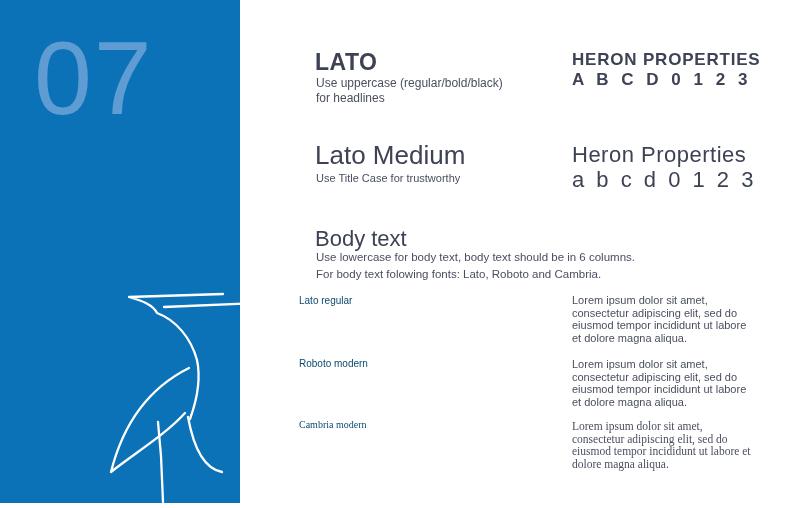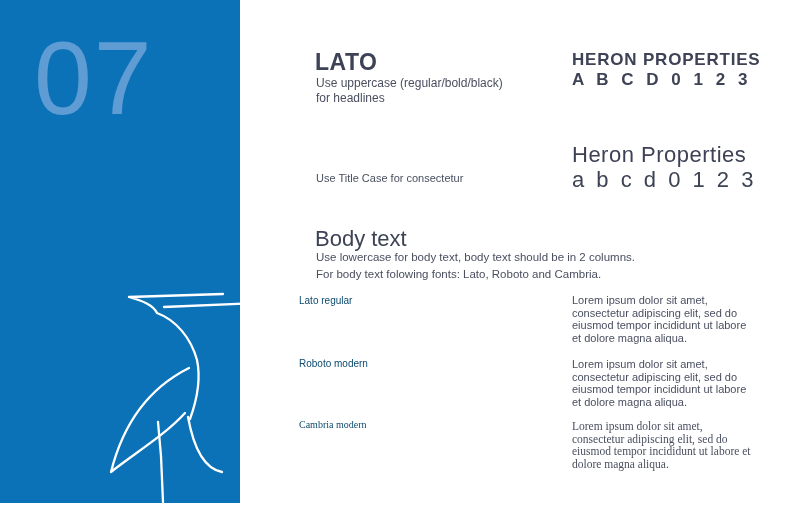--- a/index.html
+++ b/index.html
@@ -135,26 +135,27 @@
   </aside>
 
   <main class="content">
 
     <div class="spec-font-name-1">LATO</div>
     <div class="spec-note-1">Use uppercase (regular/bold/black)
 for headlines</div>
     <div class="sample-caps">HERON PROPERTIES</div>
     <div class="sample-caps-glyphs">A B C D 0 1 2 3</div>
 
-    <div class="spec-note-2">Use Title Case for consectetur</div>
+    <div class="spec-font-name-2">Lato Medium</div>
+    <div class="spec-note-2">Use Title Case for trustworthy</div>
     <div class="sample-title">Heron Properties</div>
     <div class="sample-title-glyphs">a b c d 0 1 2 3</div>
 
     <div class="body-title">Body text</div>
-    <div class="body-note">Use lowercase for body text, body text should be in 2 columns.
+    <div class="body-note">Use lowercase for body text, body text should be in 6 columns.
 For body text folowing fonts: Lato, Roboto and Cambria.</div>
 
     <div class="font-row-label label-lato">Lato regular</div>
     <div class="font-row-sample sample-lato">Lorem ipsum dolor sit amet,
 consectetur adipiscing elit, sed do
 eiusmod tempor incididunt ut labore
 et dolore magna aliqua.</div>
 
     <div class="font-row-label label-roboto">Roboto modern</div>
     <div class="font-row-sample sample-roboto">Lorem ipsum dolor sit amet,

